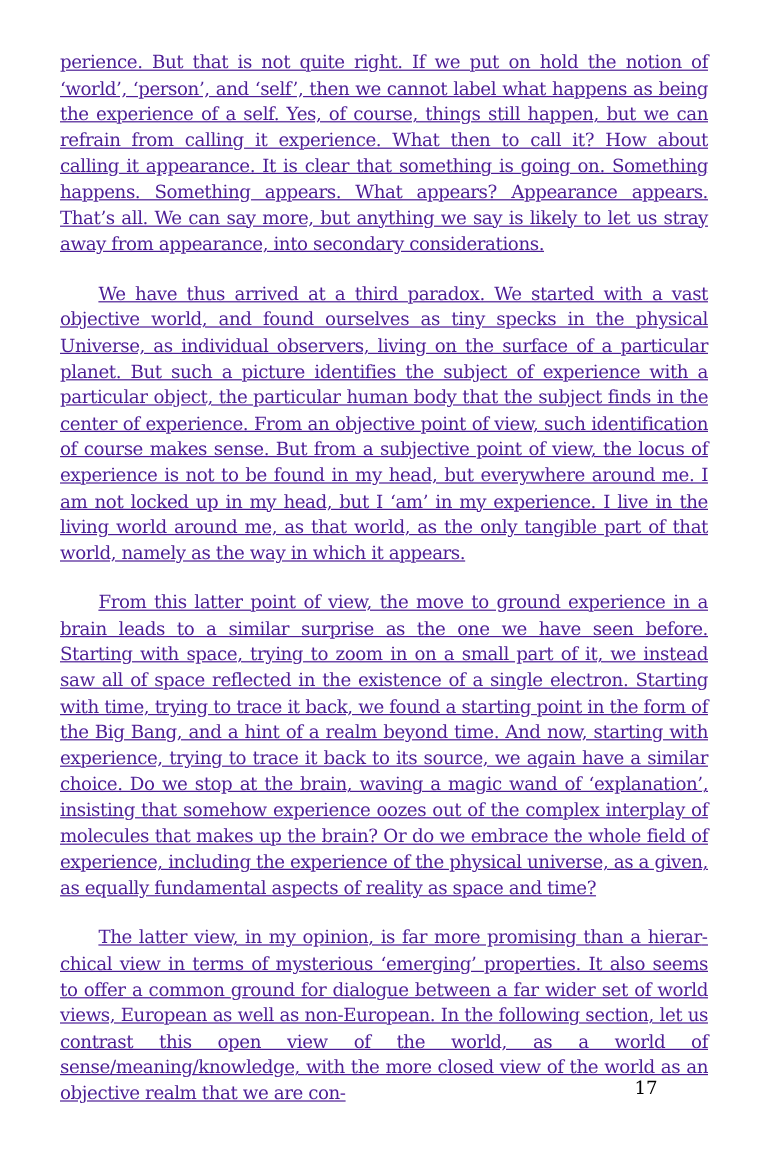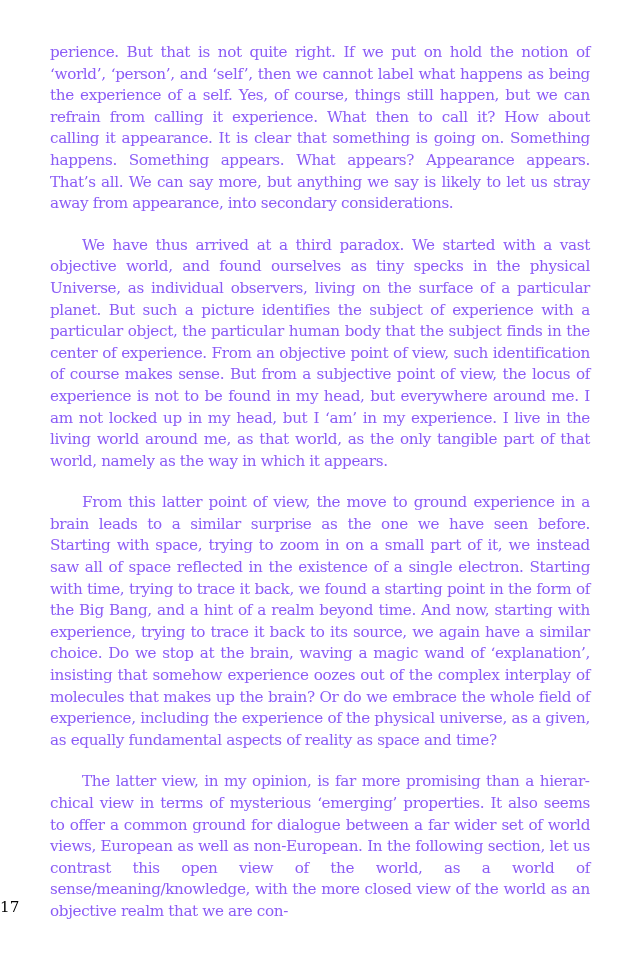--- a/index.html
+++ b/index.html
@@ -5,38 +5,39 @@
     html, body { margin: 0; padding: 0; background: #ffffff; }
     body { width: 641px; height: 965px; position: relative; overflow: hidden; }
     .page {
       position: absolute;
       left: 50px;
       top: 42px;
       width: 540px;
       font-family: "DejaVu Serif", "Liberation Serif", serif;
       font-size: 15.2px;
       line-height: 21.6px;
-      color: #8b5cf6;
+      color: #4c1d95;
       letter-spacing: -0.35px;
       word-spacing: 0px;
+      text-decoration: underline;
     }
     .para {
       margin: 0;
       text-align: justify;
       text-align-last: left;
       hyphens: manual;
     }
     .para + .para { margin-top: 7px; }
     .para.indent { text-indent: 32px; margin-top: 20px; }
     .page-number {
       position: absolute;
       left: 0;
       width: 548px;
       top: 898px;
-      text-align: left;
+      text-align: right;
       font-family: "DejaVu Serif", "Liberation Serif", serif;
       font-size: 15.2px;
       color: #000;
     }
   </style>
 </head>
 <body>
 
 <div class="page">
   <p class="para">perience. But that is not quite right. If we put on hold the notion of ‘world’, ‘person’, and ‘self’, then we cannot label what happens as being the experience of a self. Yes, of course, things still happen, but we can refrain from calling it experience. What then to call it? How about calling it appearance. It is clear that something is going on. Something happens. Something appears. What appears? Appearance appears. That’s all. We can say more, but anything we say is likely to let us stray away from ap­pearance, into secondary considerations.</p>

